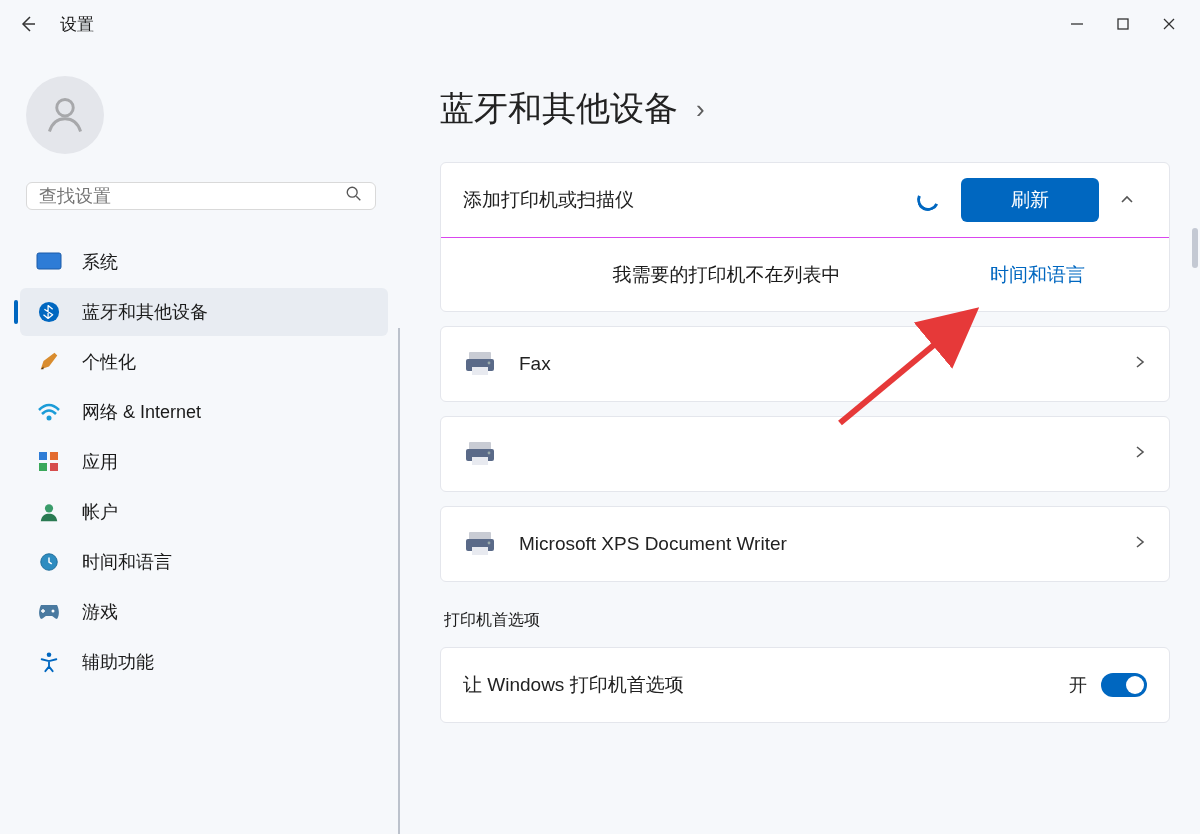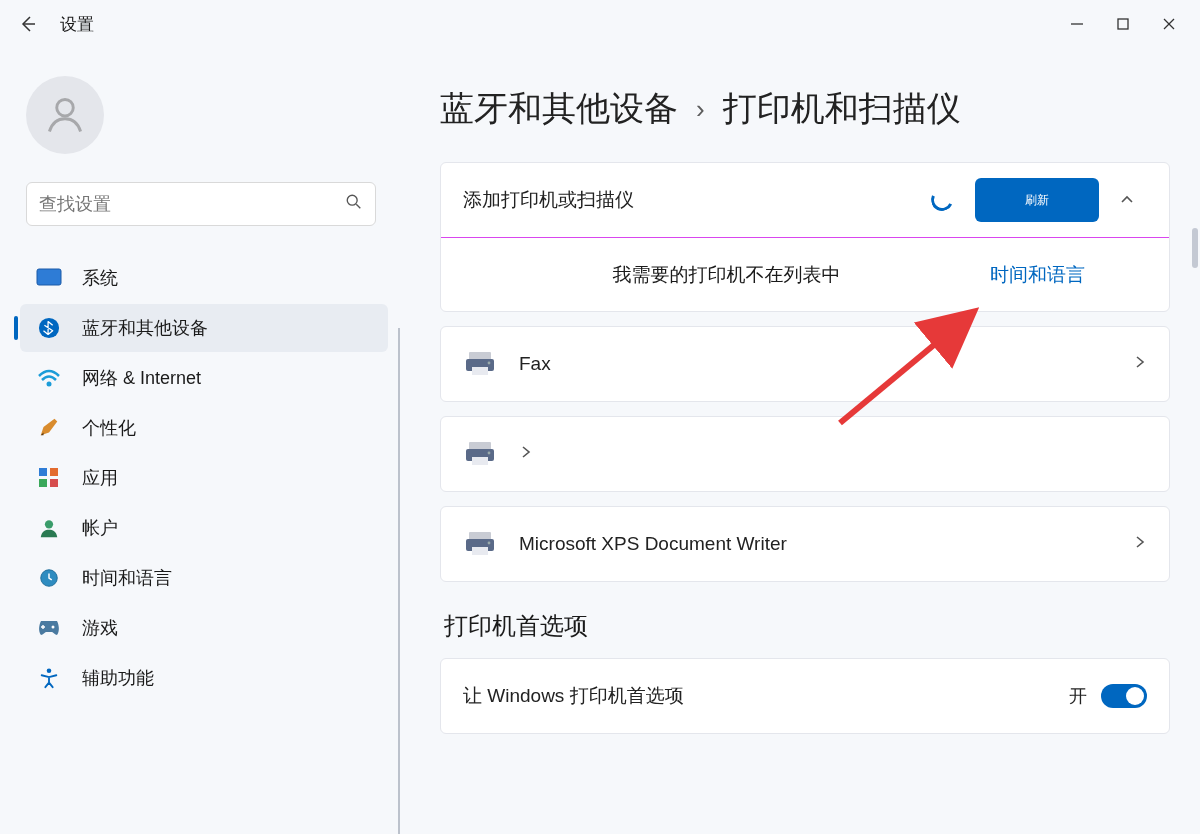--- a/index.html
+++ b/index.html
@@ -14,52 +14,52 @@
 .win-btn { width: 46px; height: 40px; display: flex; align-items: center; justify-content: center; cursor: pointer; }
 
 
 .layout { display: flex; height: calc(100% - 48px); }
 .sidebar { width: 400px; padding: 20px 12px 0 20px; position: relative; }
 .main { flex: 1; padding: 20px 30px 0 40px; position: relative; }
 
 
 .avatar { width: 78px; height: 78px; border-radius: 50%; background: #e4e6eb; display: flex; align-items: center; justify-content: center; margin: 8px 0 28px 6px; }
 .avatar svg { opacity: 0.55; }
-.search-box { display: flex; align-items: center; background: #fff; border: 1px solid #d9d9d9; border-radius: 6px; height: 44px; padding: 0 12px; margin: 0 12px 28px 6px; }
+.search-box { display: flex; align-items: center; background: #fff; border: 1px solid #d9d9d9; border-radius: 6px; height: 28px; padding: 0 12px; margin: 0 12px 28px 6px; }
 .search-box input { flex: 1; border: none; outline: none; font-size: 18px; background: transparent; color: #555; }
 .search-box .search-icon { color: #555; }
 
 .nav { display: flex; flex-direction: column; gap: 2px; }
 .nav-item { display: flex; align-items: center; height: 48px; padding: 0 14px; border-radius: 6px; cursor: pointer; font-size: 18px; }
 .nav-item .icon-wrap { width: 30px; height: 30px; display: flex; align-items: center; justify-content: center; margin-right: 18px; }
 .nav-item.active { background: #e8ecf2; position: relative; }
 .nav-item.active::before { content: ""; position: absolute; left: -6px; top: 12px; bottom: 12px; width: 4px; background: #0067c0; border-radius: 2px; }
 .sidebar-divider { position: absolute; right: 0; top: 280px; bottom: 0; width: 2px; background: #bcc2cc; }
 
 
 .breadcrumb { display: flex; align-items: center; font-size: 34px; font-weight: 400; margin: 18px 0 30px 0; flex-wrap: wrap; }
 .breadcrumb .crumb { color: #222; }
 .breadcrumb .sep { margin: 0 18px; color: #5c5c5c; font-size: 26px; }
 
 .card-group { display: flex; flex-direction: column; gap: 14px; }
 .card { background: #fff; border: 1px solid #e4e6ec; border-radius: 6px; }
-.card-row { display: flex; align-items: center; min-height: 74px; padding: 0 22px; }
+.card-row { display: flex; align-items: center; min-height: 74px; padding: 0 22px; justify-content: space-between; }
 .card-row + .card-row { border-top: 1px solid #d946ef; }
 .card-row .label { flex: 1; font-size: 19px; color: #222; }
 .card-row .indent { text-align: center; flex: 1; font-size: 19px; }
 
 .spinner { width: 22px; height: 22px; border: 3px solid transparent; border-top-color: #0067c0; border-right-color: #0067c0; border-radius: 50%; margin-right: 22px; transform: rotate(160deg); }
-.btn-primary { background: #0067c0; color: #fff; border: none; border-radius: 6px; height: 44px; padding: 0 50px; font-size: 12px; cursor: pointer; font-weight: 500; }
+.btn-primary { background: #0067c0; color: #fff; border: none; border-radius: 6px; height: 44px; padding: 0 50px; font-size: 19px; cursor: pointer; font-weight: 500; }
 .expand-ic { width: 40px; display: flex; align-items: center; justify-content: center; color: #555; margin-left: 8px; }
 .chev-right { color: #555; }
 .link-text { color: #0067c0; font-size: 19px; cursor: pointer; margin-right: 22px; }
 
 .dev-icon { width: 34px; height: 28px; margin-right: 22px; display: flex; align-items: center; justify-content: center; }
 
-.section-title { font-size: 24px; font-weight: 500; margin: 28px 0 16px 4px; font-family: Liberation Mono, monospace; }
+.section-title { font-size: 16px; font-weight: 500; margin: 28px 0 16px 4px; font-family: Liberation Mono, monospace; }
 
 .toggle { position: relative; width: 46px; height: 24px; background: #0067c0; border-radius: 12px; cursor: pointer; }
 .toggle::after { content: ""; position: absolute; right: 3px; top: 3px; width: 18px; height: 18px; background: #fff; border-radius: 50%; }
 .toggle-label { font-size: 18px; margin-right: 14px; color: #222; }
 
 .arrow-anno { position: absolute; pointer-events: none; }
 
 
 .scroll-hint { position: absolute; right: 2px; top: 180px; width: 6px; height: 40px; background: #c4c9d3; border-radius: 3px; }
 </style>
@@ -128,36 +128,36 @@
         <span class="icon-wrap">
             <svg width="22" height="22" viewBox="0 0 24 24">
               <circle cx="12" cy="12" r="11" fill="#0067c0"></circle>
               <path d="M11 5v14l5-4-9-6m9-0l-5-4v14l-5-4" stroke="#fff" stroke-width="1.4" fill="none" stroke-linejoin="round"></path>
             </svg>
           </span>
         <span>蓝牙和其他设备</span>
       </div>
       <div class="nav-item">
         <span class="icon-wrap">
+            <svg width="22" height="22" viewBox="0 0 24 24">
+              <path d="M3 20 L6 11 L18 2 L21 5 L12 17 Z" fill="#d98c2e"></path>
+              <path d="M3 20 L6 17 L6 20 Z" fill="#5a3a15"></path>
+            </svg>
+          </span>
+        <span>个性化</span>
+      </div>
+      <div class="nav-item">
+        <span class="icon-wrap">
             <svg width="24" height="20" viewBox="0 0 24 20">
               <path d="M2 8 Q12 -2 22 8" stroke="#1b9cd8" stroke-width="2.5" fill="none"></path>
               <path d="M5 12 Q12 5 19 12" stroke="#1b9cd8" stroke-width="2.5" fill="none"></path>
               <circle cx="12" cy="16" r="2.5" fill="#1b9cd8"></circle>
             </svg>
           </span>
         <span>网络 &amp; Internet</span>
-      </div>
-      <div class="nav-item">
-        <span class="icon-wrap">
-            <svg width="22" height="22" viewBox="0 0 24 24">
-              <path d="M3 20 L6 11 L18 2 L21 5 L12 17 Z" fill="#d98c2e"></path>
-              <path d="M3 20 L6 17 L6 20 Z" fill="#5a3a15"></path>
-            </svg>
-          </span>
-        <span>个性化</span>
       </div>
       <div class="nav-item">
         <span class="icon-wrap">
             <svg width="22" height="22" viewBox="0 0 22 22">
               <rect x="1" y="1" width="8" height="8" fill="#2e7cd6"></rect>
               <rect x="12" y="1" width="8" height="8" fill="#e36b2e"></rect>
               <rect x="1" y="12" width="8" height="8" fill="#3aa85a"></rect>
               <rect x="12" y="12" width="8" height="8" fill="#d64d4d"></rect>
             </svg>
           </span>
@@ -203,21 +203,20 @@
       </div>
     </div>
     <div class="sidebar-divider"></div>
   </div>
 
   <div class="main">
     <div class="scroll-hint"></div>
     <div class="breadcrumb">
       <span class="crumb">蓝牙和其他设备</span>
       <span class="sep">›</span>
-      <span class="crumb">打印机和扫描仪</span>
     </div>
 
     <div class="card-group">
 
       <div class="card">
         <div class="card-row">
           <span class="label">添加打印机或扫描仪</span>
           <span class="spinner"></span>
           <button class="btn-primary">刷新</button>
           <span class="expand-ic">

